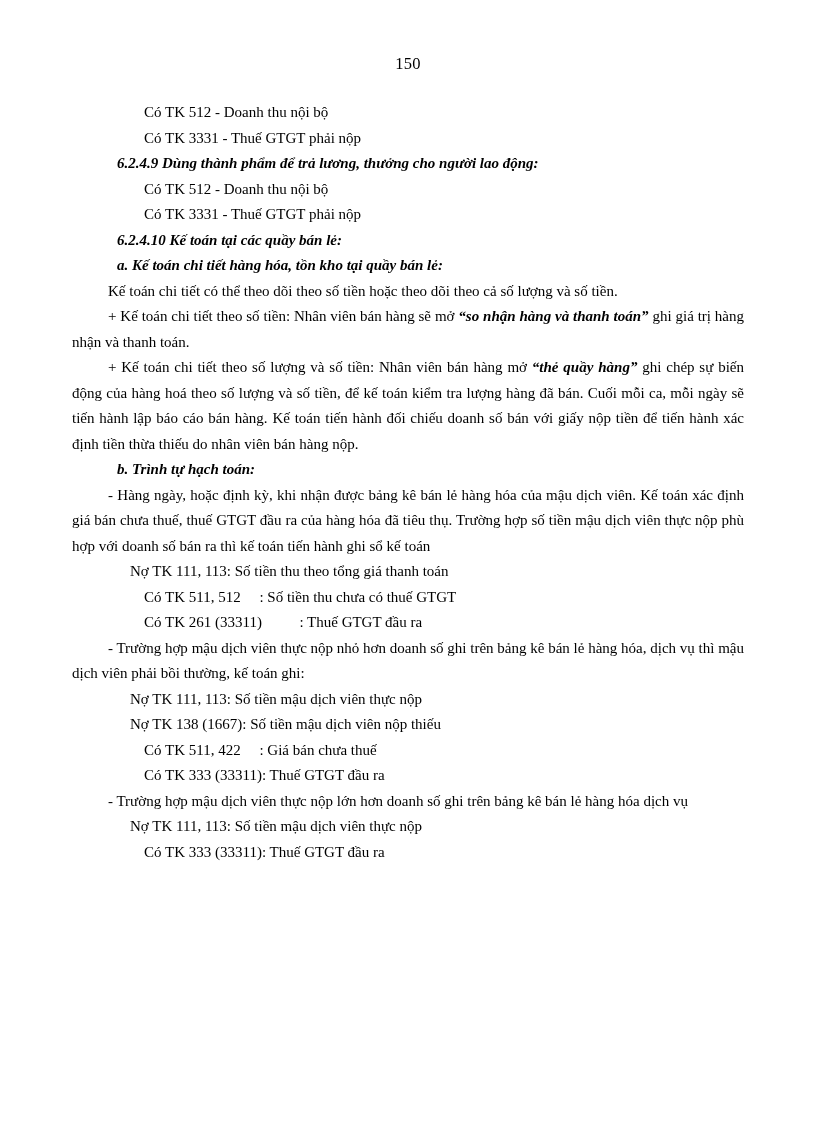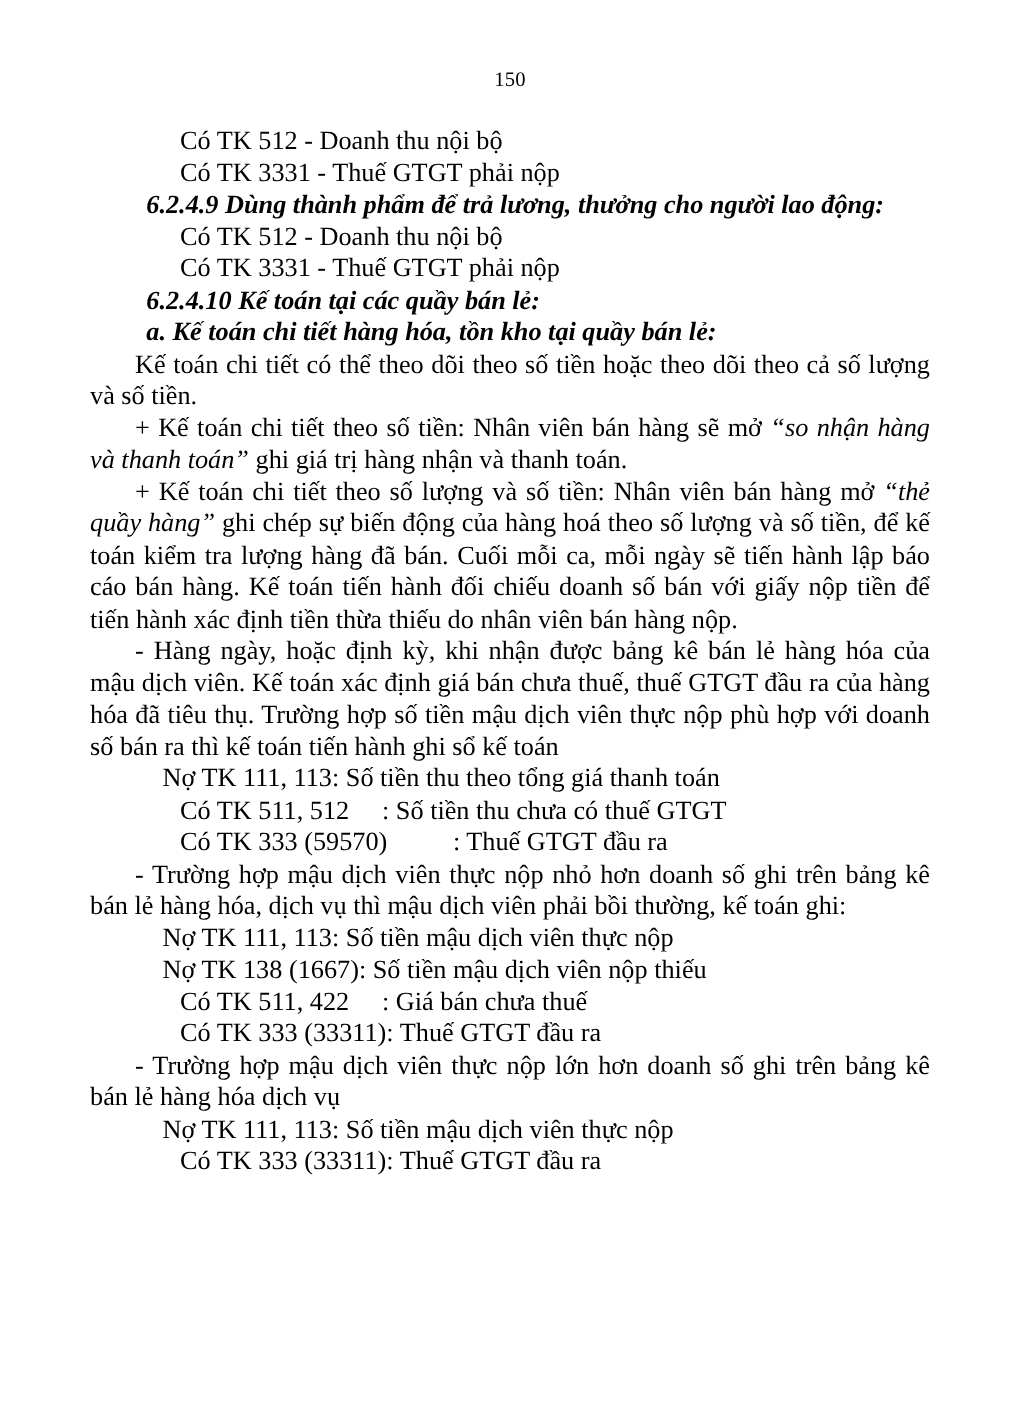--- a/index.html
+++ b/index.html
@@ -22,39 +22,39 @@
     padding: 48px 72px 28px 72px;
     position: relative;
   }
   .page-number {
     text-align: center;
     font-size: 16.5px;
     margin: 6px 0 26px 0;
     letter-spacing: 0.2px;
   }
   .content {
-    font-size: 21px;
+    font-size: 15px;
     line-height: 25.5px;
   }
   .line {
     margin: 0;
     white-space: pre-wrap;
   }
   .ind-1 { padding-left: 72px; }    
   .ind-2 { padding-left: 45px; }    
   .ind-3 { padding-left: 58px; }    
   .para {
     text-align: justify;
     text-justify: inter-word;
     margin: 0;
   }
   .para-indent {
     text-indent: 36px;
   }
-  .bi { font-weight: normal; font-style: italic; }
+  .bi { font-weight: bold; font-style: italic; }
   .heading {
     font-weight: bold;
     font-style: italic;
   }
 </style>
 </head>
 <body>
 
 <div class="page">
 
@@ -72,26 +72,27 @@
 
     <p class="line ind-2 heading">6.2.4.10 Kế toán tại các quầy bán lẻ:</p>
     <p class="line ind-2 heading">a. Kế toán chi tiết hàng hóa, tồn kho tại quầy bán lẻ:</p>
 
     <p class="para para-indent">Kế toán chi tiết có thể theo dõi theo số tiền hoặc theo dõi theo cả số lượng và số tiền.</p>
 
     <p class="para para-indent"><span>+ Kế toán chi tiết theo số tiền: Nhân viên bán hàng sẽ mở </span><span class="bi">“so nhận hàng và thanh toán”</span><span> ghi giá trị hàng nhận và thanh toán.</span></p>
 
     <p class="para para-indent"><span>+ Kế toán chi tiết theo số lượng và số tiền: Nhân viên bán hàng mở </span><span class="bi">“thẻ quầy hàng”</span><span> ghi chép sự biến động của hàng hoá theo số lượng và số tiền, để kế toán kiểm tra lượng hàng đã bán. Cuối mỗi ca, mỗi ngày sẽ tiến hành lập báo cáo bán hàng. Kế toán tiến hành đối chiếu doanh số bán với giấy nộp tiền để tiến hành xác định tiền thừa thiếu do nhân viên bán hàng nộp.</span></p>
 
+    <p class="line ind-2 heading">b. Trình tự hạch toán:</p>
 
     <p class="para para-indent">-   Hàng ngày, hoặc định kỳ, khi nhận được bảng kê bán lẻ hàng hóa của mậu dịch viên. Kế toán xác định giá bán chưa thuế, thuế GTGT đầu ra của hàng hóa đã tiêu thụ. Trường hợp số tiền mậu dịch viên thực nộp phù hợp với doanh số bán ra thì kế toán tiến hành ghi sổ kế toán</p>
 
     <p class="line ind-3">Nợ TK 111, 113: Số tiền thu theo tổng giá thanh toán</p>
     <p class="line ind-1">Có TK 511, 512     : Số tiền thu chưa có thuế GTGT</p>
-    <p class="line ind-1">Có TK 333 (59570)          : Thuế GTGT đầu ra</p>
+    <p class="line ind-1">Có TK 261 (33311)          : Thuế GTGT đầu ra</p>
 
     <p class="para para-indent">- Trường hợp mậu dịch viên thực nộp nhỏ hơn doanh số ghi trên bảng kê bán lẻ hàng hóa, dịch vụ thì mậu dịch viên phải bồi thường, kế toán ghi:</p>
 
     <p class="line ind-3">Nợ TK 111, 113: Số tiền mậu dịch viên thực nộp</p>
     <p class="line ind-3">Nợ TK 138 (1667): Số tiền mậu dịch viên nộp thiếu</p>
     <p class="line ind-1">Có TK 511, 422     : Giá bán chưa thuế</p>
     <p class="line ind-1">Có TK 333 (33311): Thuế GTGT đầu ra</p>
 
     <p class="para para-indent">-    Trường hợp mậu dịch viên thực nộp lớn hơn doanh số ghi trên bảng kê bán lẻ hàng hóa dịch vụ</p>
 

